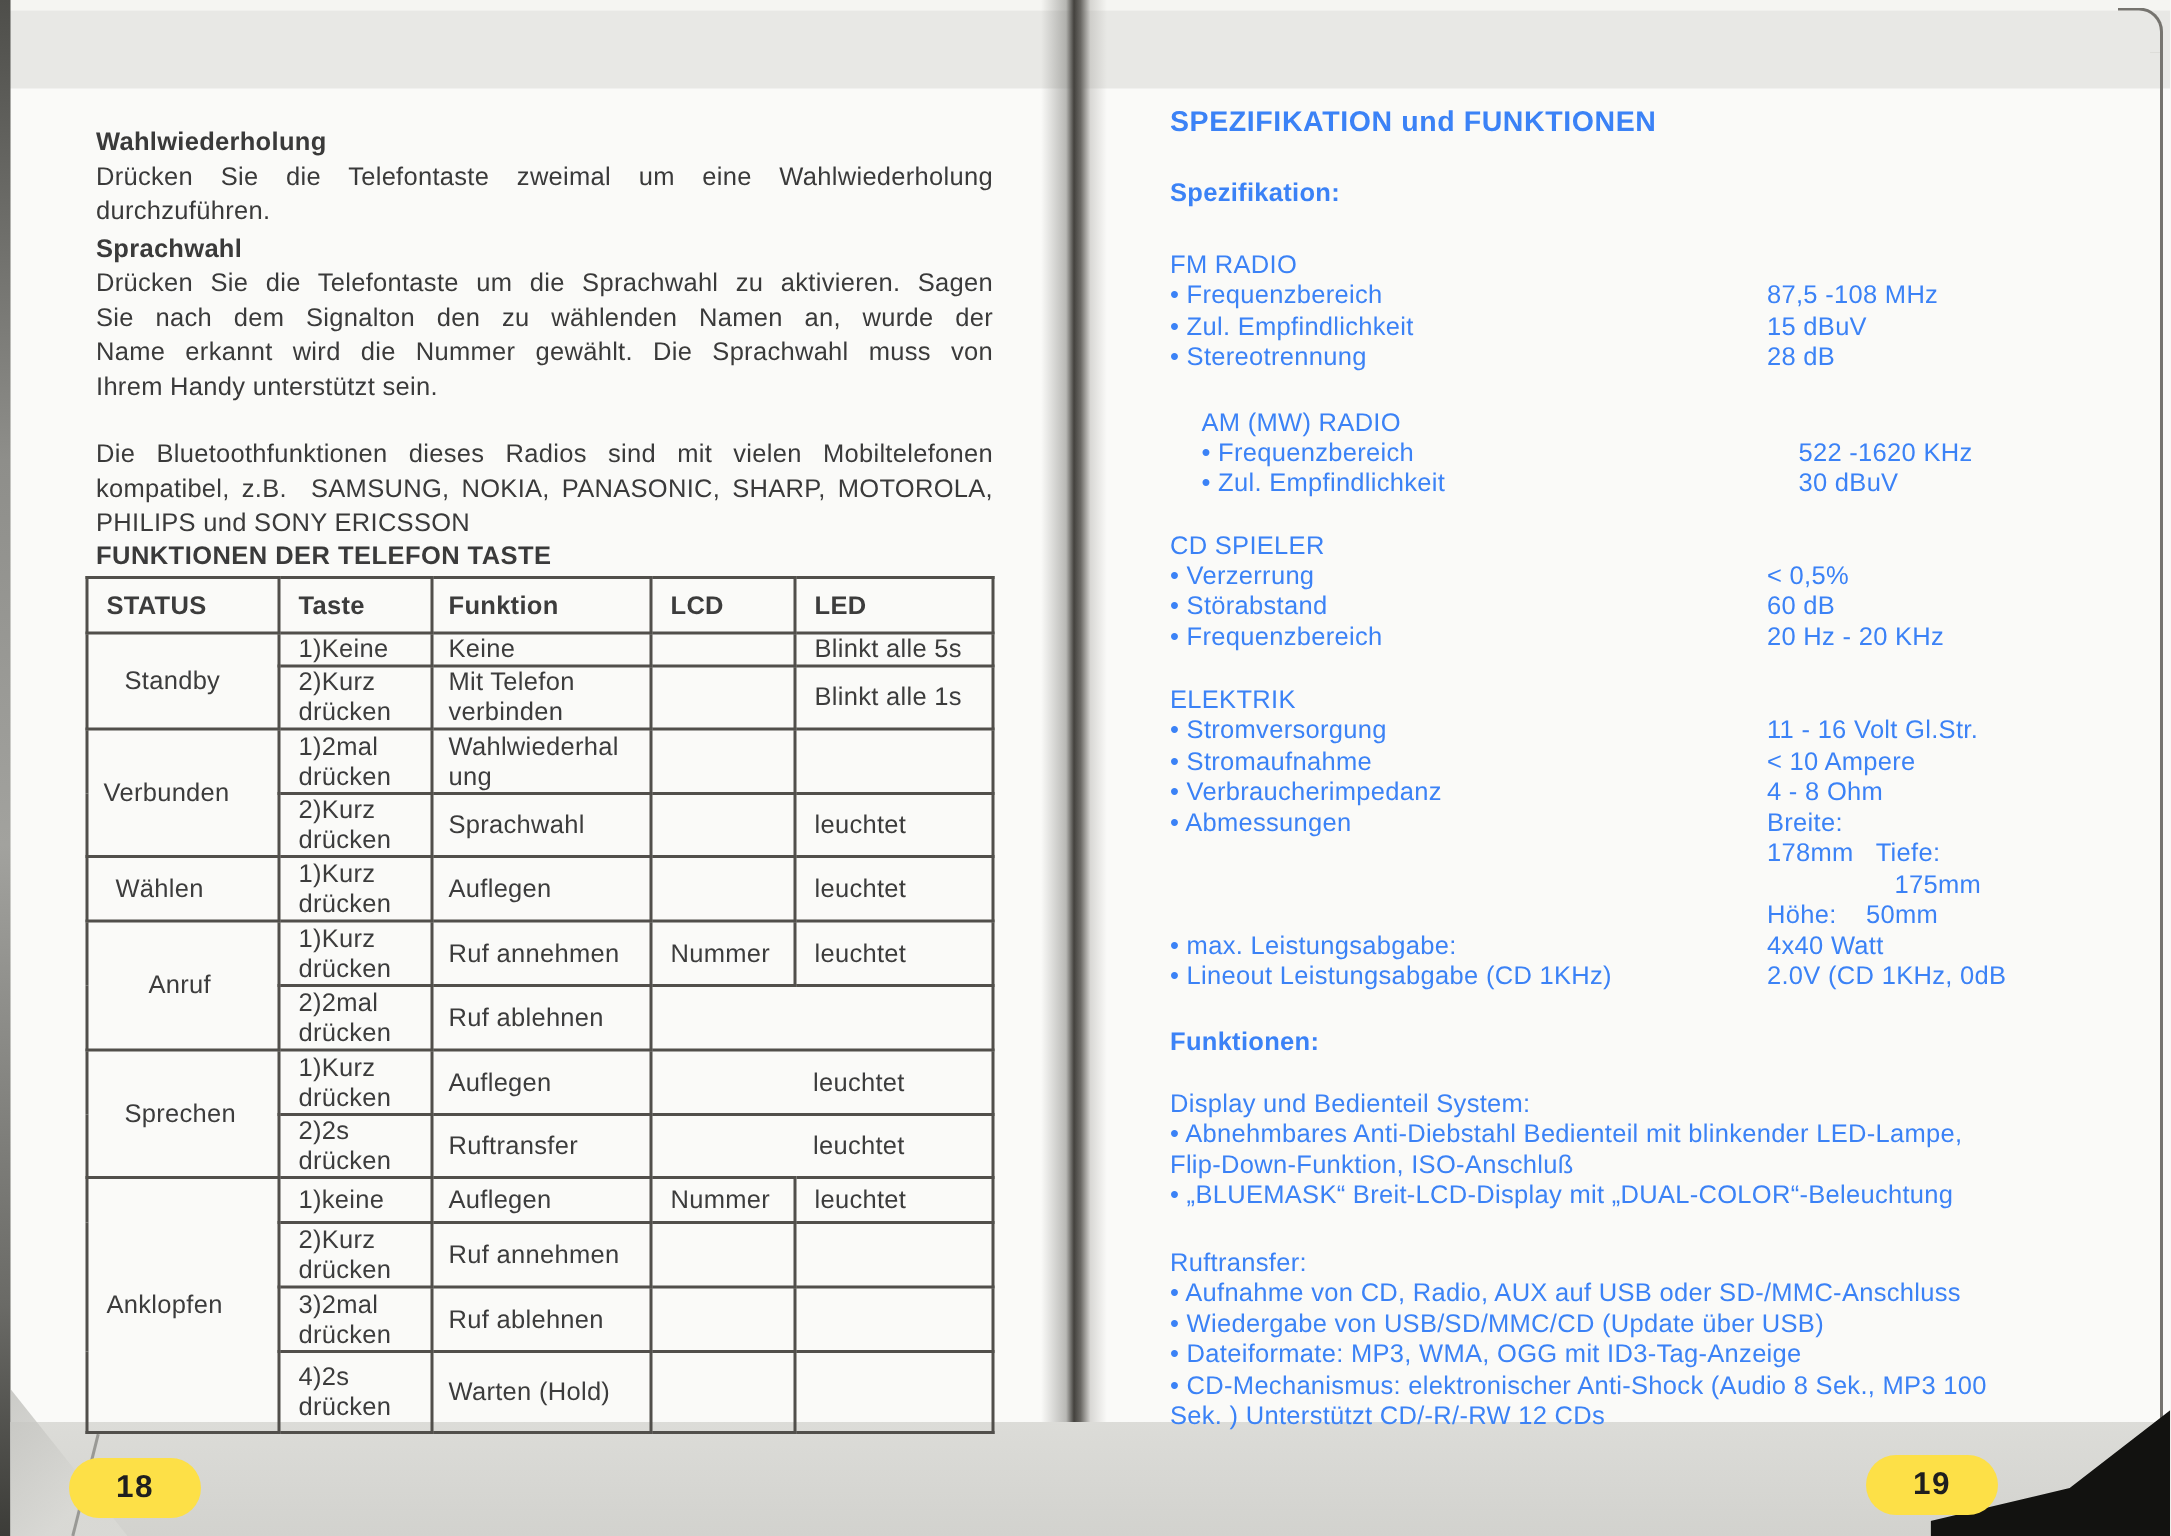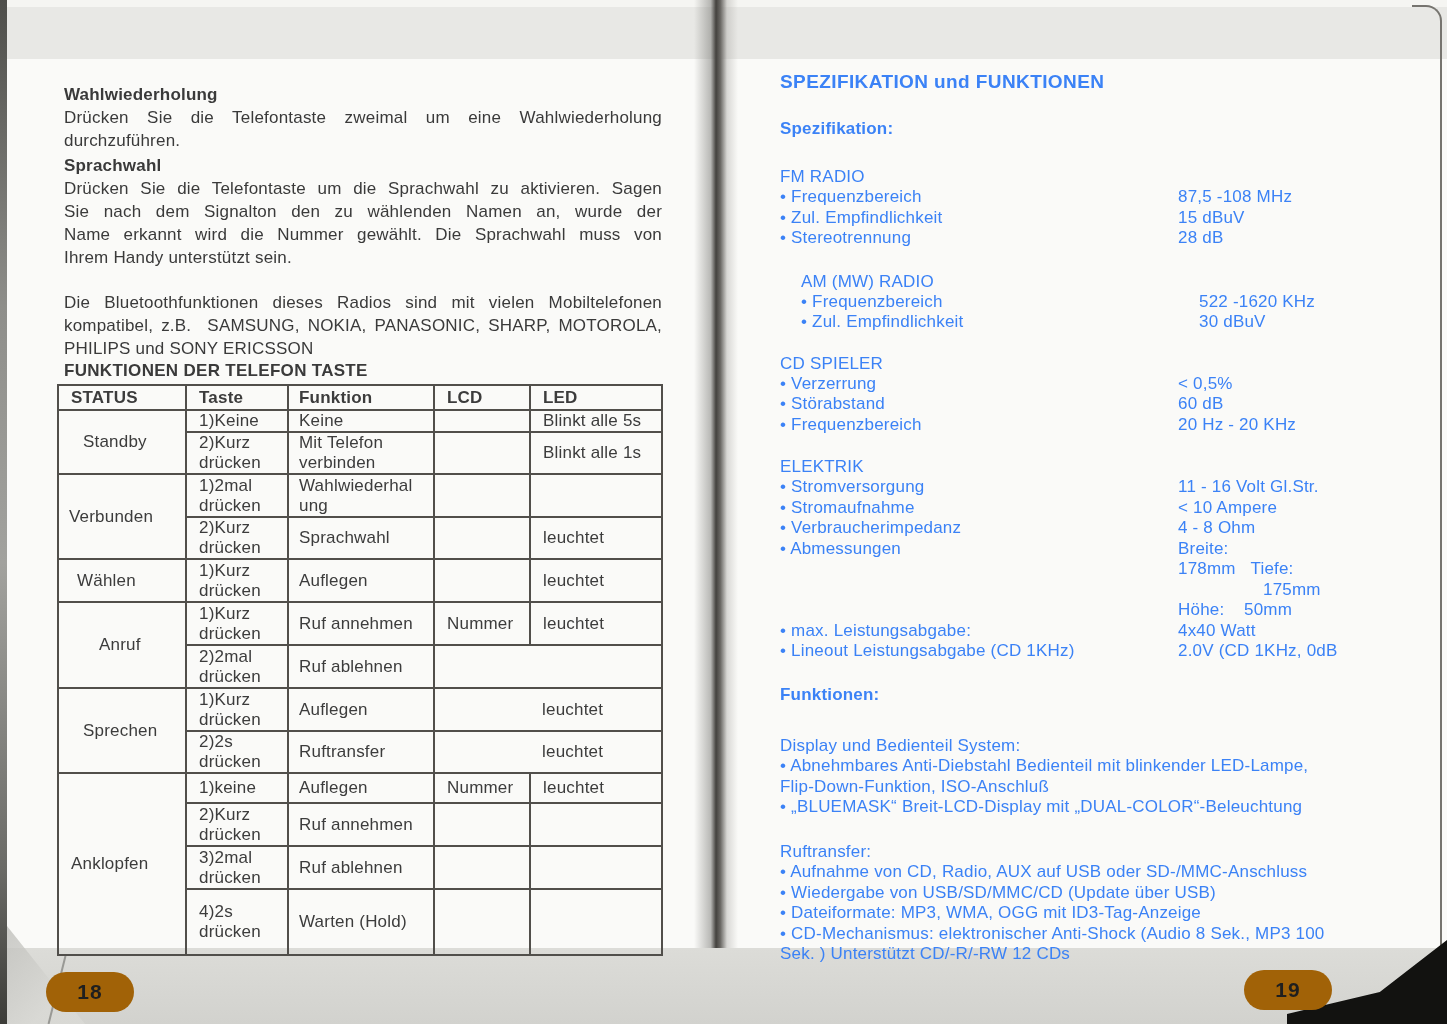--- a/index.html
+++ b/index.html
@@ -22,21 +22,21 @@
            clip-path:polygon(0 0,100% 100%,0 100%);opacity:.8;}
   .crease-bl{position:absolute;left:56px;top:955px;width:2px;height:70px;background:#7d7d79;
              transform:rotate(14deg);opacity:.7;}
   .corner-tr{position:absolute;right:5px;top:5px;width:28px;height:28px;
              border-top:2px solid #76746f;border-right:2px solid #76746f;border-top-right-radius:16px;}
   .edge-right{position:absolute;right:5px;top:28px;width:2px;height:930px;background:#76746f;}
   .corner-br{position:absolute;right:0;bottom:0;width:160px;height:84px;background:#121210;
              clip-path:polygon(100% 0,100% 100%,0 100%,0 88%,58% 62%);}
 
   
-  .pill{position:absolute;width:88px;height:40px;background:#a16207;border-radius:20px;
+  .pill{position:absolute;width:88px;height:40px;background:#fde047;border-radius:20px;
         display:flex;align-items:center;justify-content:center;
         font-size:21px;font-weight:bold;color:#1f1f1f;letter-spacing:1px;}
   .pill-left{left:46px;top:972px;}
   .pill-right{left:1244px;top:970px;}
 
   
   .left-content{position:absolute;left:64px;top:84px;width:598px;font-size:17px;
                 line-height:23px;letter-spacing:.2px;color:#3a3a3a;}
   .hd{font-weight:bold;line-height:22px;}
   .jl{text-align:justify;text-align-last:justify;}
@@ -45,36 +45,36 @@
   .note{margin-top:22px;}
   .tbl-hd{font-weight:bold;margin-top:0;line-height:21px;letter-spacing:.3px;}
 
   
   .ttable{position:absolute;left:57px;top:384px;border-collapse:collapse;table-layout:fixed;
           width:604px;font-size:17px;color:#3c3c3c;letter-spacing:.2px;}
   .ttable th,.ttable td{border:2px solid #514f4b;padding:0 0 0 12px;vertical-align:middle;
           overflow:hidden;text-align:left;font-weight:normal;}
   .ttable th{font-weight:bold;}
   .ttable .bl-none{border-left-style:hidden;}
-  tr.hH{height:25px;} tr.h21{height:21px;} tr.h42{height:42px;} tr.h43{height:43px;}
-  tr.h30{height:30px;} tr.h54{height:66px;}
+  tr.hH{height:37px;} tr.h21{height:21px;} tr.h42{height:42px;} tr.h43{height:43px;}
+  tr.h30{height:30px;} tr.h54{height:54px;}
 
   
   .right-content{position:absolute;left:780px;top:70px;width:628px;font-size:17px;
                  line-height:20.5px;letter-spacing:.2px;color:#3b82f6;}
   .r-title{font-weight:bold;font-size:19px;line-height:24px;letter-spacing:.4px;}
   .r-sub{font-weight:bold;margin-top:24px;line-height:22px;}
   .grp-title{line-height:21px;}
   .g-fm{margin-top:26px;} .g-am{margin-top:22px;margin-left:21px;} .g-cd{margin-top:20px;} .g-el{margin-top:21px;}
   .spec-item{display:flex;gap:36px;}
   .spec-item .lbl{flex:0 0 362px;}
   .spec-item .val{flex:1 1 auto;}
   .spec-item.indent .val{padding-left:85px;}
   .fk-hd{font-weight:bold;margin-top:22px;line-height:22px;}
-  .fk-display{margin-top:30px;}
+  .fk-display{margin-top:20px;}
   .fk-wieder{margin-top:24px;}
 </style>
 </head>
 <body>
 
 <div class="scan">
 
   <div class="top-sliver"></div>
   <div class="top-band"></div>
   <div class="edge-left"></div>

